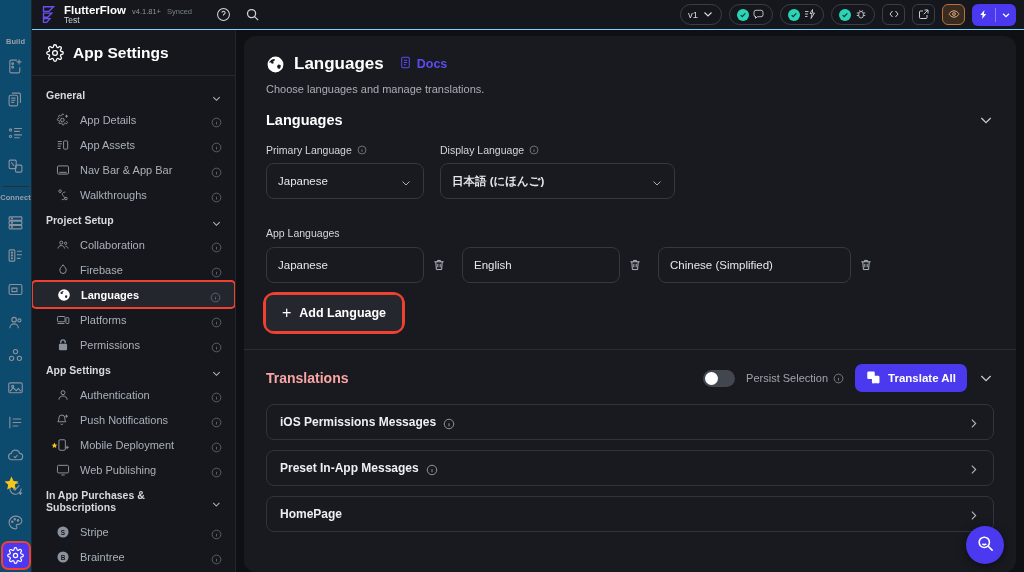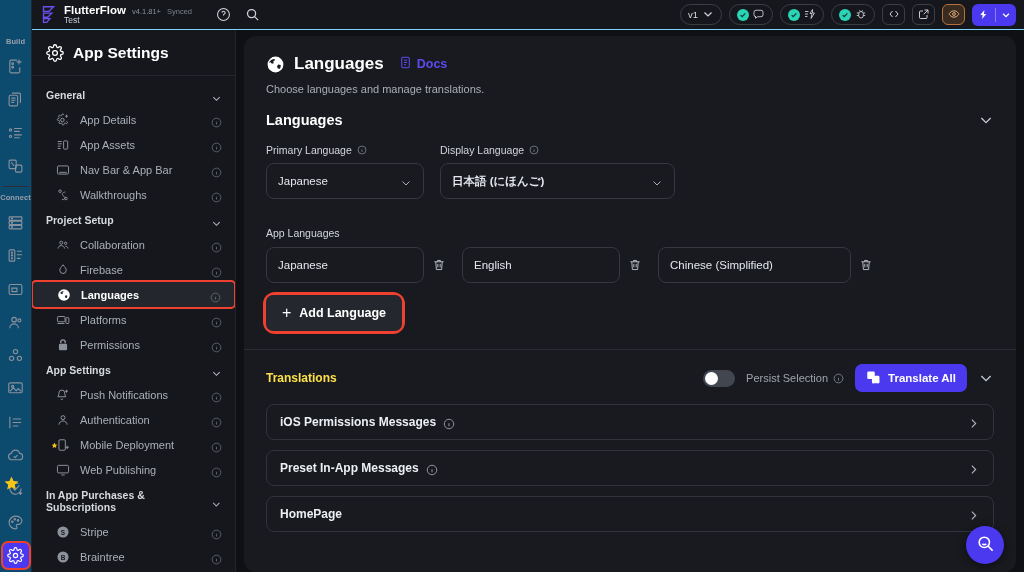--- a/index.html
+++ b/index.html
@@ -187,21 +187,21 @@
   .add-btn {
     height: 36px; background: #24272e; border-radius: 7px;
     display: flex; align-items: center; justify-content: center; gap: 8px;
     color: #fff; font-size: 12.5px; font-weight: bold;
   }
   .add-btn .plus { font-size: 16px; font-weight: normal; line-height: 1; }
 
   .divider { height: 1px; background: #2a2d35; margin: 18px -22px 0 -22px; }
 
   .tr-head { display: flex; align-items: center; margin-top: 14px; }
-  .tr-title { font-size: 12px; font-weight: bold; color: #fde047; }
+  .tr-title { font-size: 14px; font-weight: bold; color: #fca5a5; }
   .tr-right { margin-left: auto; display: flex; align-items: center; gap: 11px; }
   .toggle {
     width: 32px; height: 17px; border-radius: 9px; background: #42464f;
     position: relative;
   }
   .toggle .knob {
     position: absolute; top: 2px; left: 2px; width: 13px; height: 13px;
     border-radius: 50%; background: #fff;
   }
   .persist-label { font-size: 11px; color: #9ea4ad; display: flex; align-items: center; gap: 5px; }
@@ -518,36 +518,36 @@
       </div>
 
       <div class="nav-section">
         <span class="nav-section-label">App Settings</span>
         <span class="chev"><svg viewBox="0 0 24 24" fill="none" stroke="currentColor" stroke-width="2.4">
               <path d="M5 9l7 7 7-7"></path>
             </svg></span>
       </div>
       <div class="nav-item">
         <span class="ni-icon"><svg viewBox="0 0 24 24" fill="none" stroke="currentColor" stroke-width="1.7">
+              <circle cx="12" cy="8" r="3.4"></circle>
+              <path d="M5 20c0-3.6 3.1-6.3 7-6.3s7 2.7 7 6.3"></path>
+            </svg></span>
+        <span class="ni-label">Authentication</span>
+        <span class="ni-info"><svg viewBox="0 0 24 24" fill="none" stroke="currentColor" stroke-width="1.8">
+              <circle cx="12" cy="12" r="9.5"></circle>
+              <path d="M12 10.5v6M12 7.6v.1"></path>
+            </svg></span>
+      </div>
+      <div class="nav-item">
+        <span class="ni-icon"><svg viewBox="0 0 24 24" fill="none" stroke="currentColor" stroke-width="1.7">
               <path d="M15 8.5a5 5 0 0 0-10 0c0 5-2 6.5-2 6.5h14s-2-1.5-2-6.5z"></path>
               <path d="M8.2 18.5a1.8 1.8 0 0 0 3.5 0"></path>
               <path d="M18 3v5M15.5 5.5h5"></path>
             </svg></span>
         <span class="ni-label">Push Notifications</span>
-        <span class="ni-info"><svg viewBox="0 0 24 24" fill="none" stroke="currentColor" stroke-width="1.8">
-              <circle cx="12" cy="12" r="9.5"></circle>
-              <path d="M12 10.5v6M12 7.6v.1"></path>
-            </svg></span>
-      </div>
-      <div class="nav-item">
-        <span class="ni-icon"><svg viewBox="0 0 24 24" fill="none" stroke="currentColor" stroke-width="1.7">
-              <circle cx="12" cy="8" r="3.4"></circle>
-              <path d="M5 20c0-3.6 3.1-6.3 7-6.3s7 2.7 7 6.3"></path>
-            </svg></span>
-        <span class="ni-label">Authentication</span>
         <span class="ni-info"><svg viewBox="0 0 24 24" fill="none" stroke="currentColor" stroke-width="1.8">
               <circle cx="12" cy="12" r="9.5"></circle>
               <path d="M12 10.5v6M12 7.6v.1"></path>
             </svg></span>
       </div>
       <div class="nav-item">
         <span class="ni-star"><svg viewBox="0 0 24 24" fill="currentColor">
               <path d="M12 2l2.9 6.3 6.9.8-5.1 4.7 1.4 6.8L12 17.3 5.9 20.6l1.4-6.8L2.2 9.1l6.9-.8z"></path>
             </svg></span>
         <span class="ni-icon"><svg viewBox="0 0 24 24" fill="none" stroke="currentColor" stroke-width="1.7">

